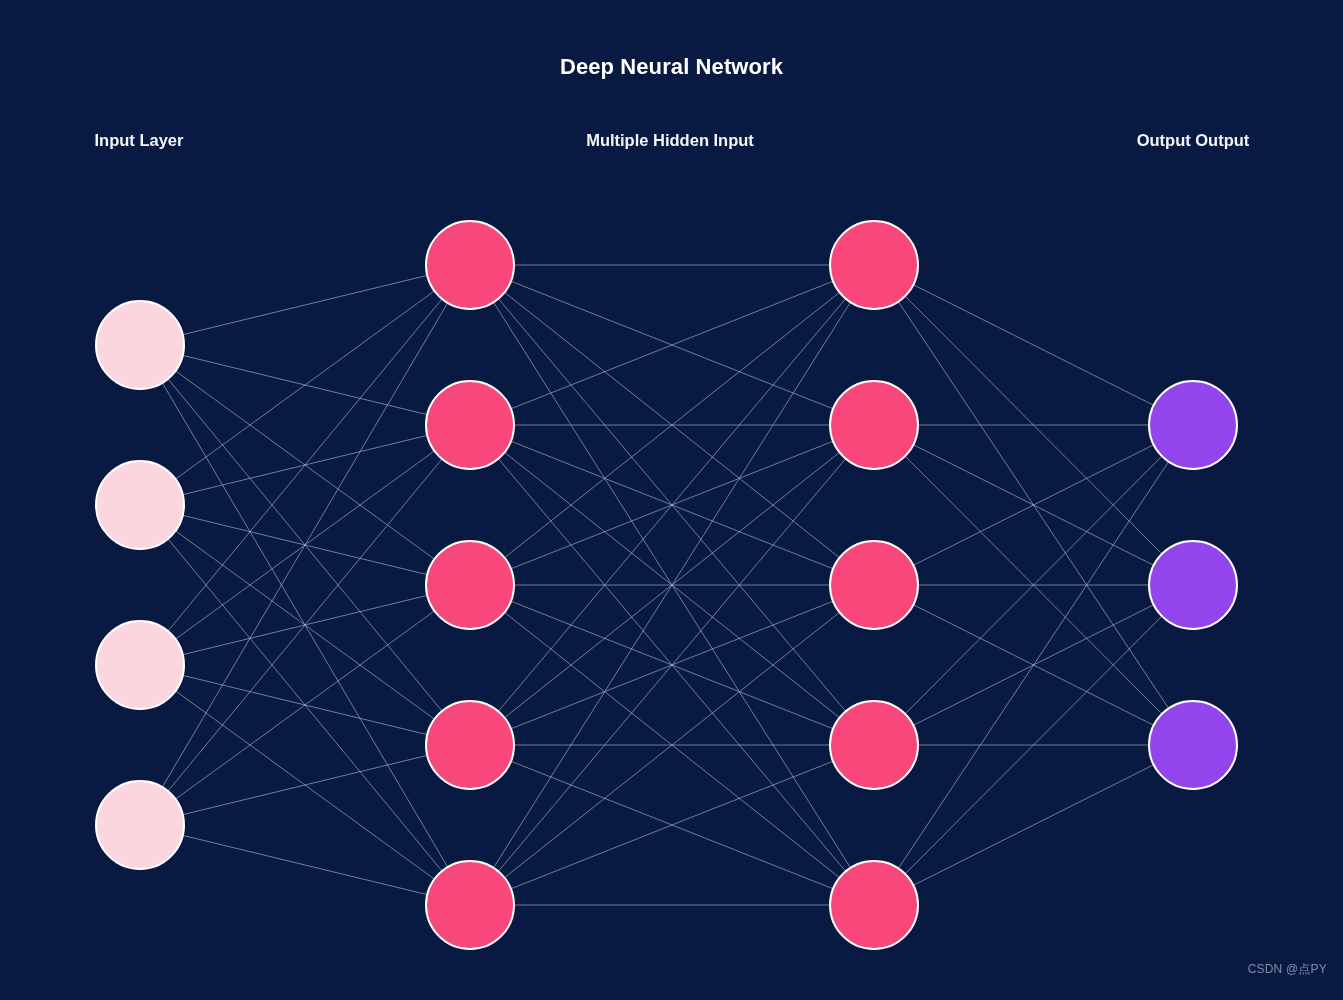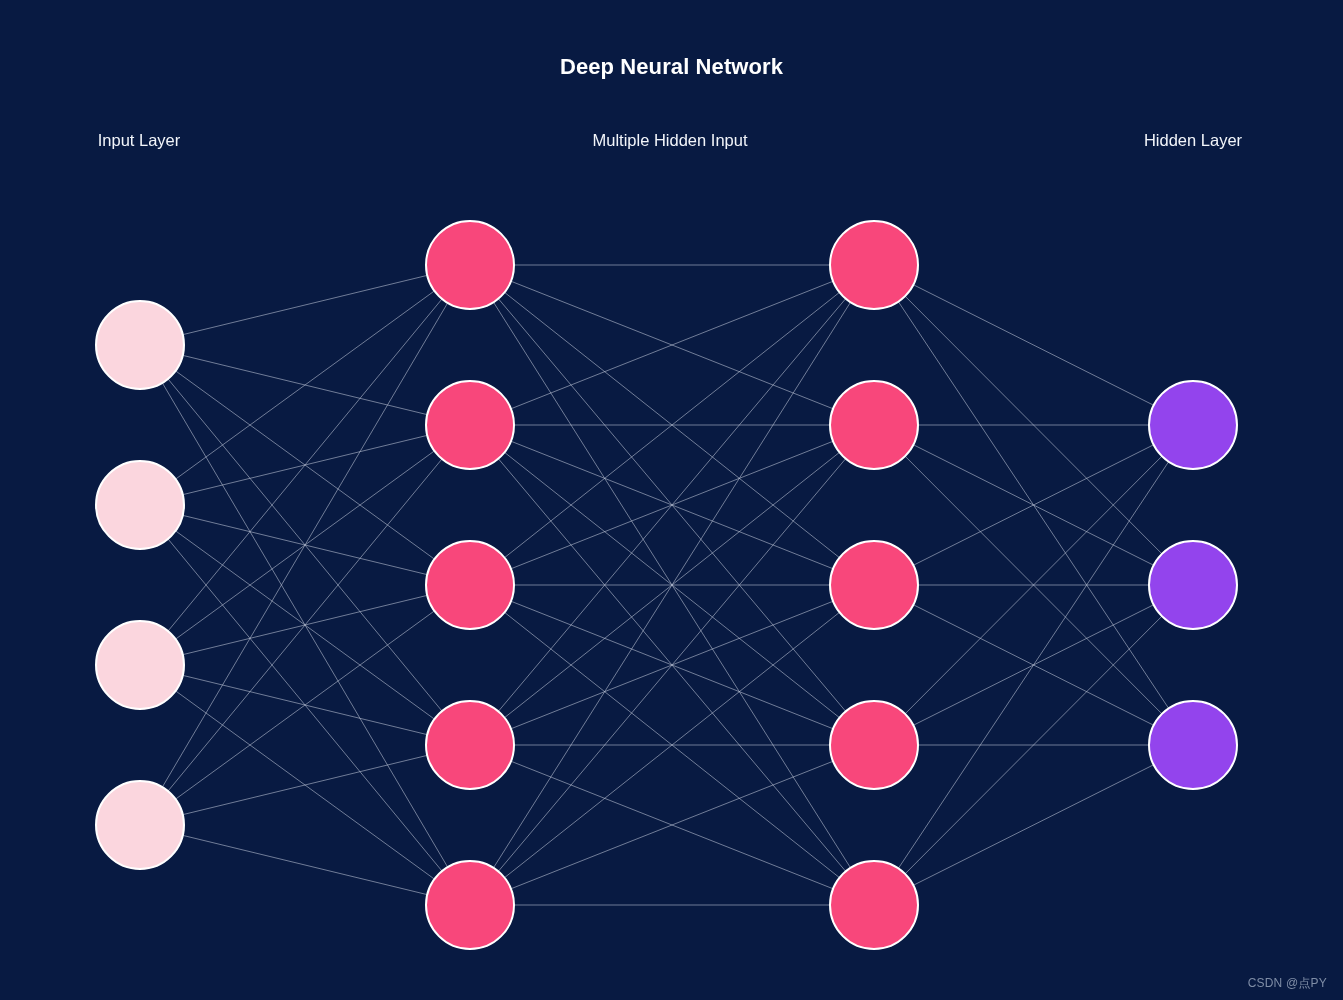--- a/index.html
+++ b/index.html
@@ -30,37 +30,37 @@
     color: #ffffff;
     font-size: 22px;
     font-weight: bold;
     letter-spacing: 0.1px;
   }
   .layer-label {
     position: absolute;
     top: 131px;
     color: #f2f5fa;
     font-size: 16.5px;
-    font-weight: normal;
+    font-weight: bold;
     white-space: nowrap;
     text-align: center;
     transform: translateX(-50%);
   }
   #network-svg {
     position: absolute;
     left: 0;
     top: 0;
     width: 1343px;
     height: 1000px;
     display: block;
   }
   #watermark {
     position: absolute;
     right: 16px;
-    bottom: 8px;
+    bottom: 22px;
     color: #7f8da6;
     font-size: 12px;
     letter-spacing: 0.2px;
     white-space: nowrap;
   }
 </style>
 </head>
 <body>
 
 <div id="stage">
@@ -146,17 +146,17 @@
         <circle cx="1193" cy="425" r="44" fill="#9344ed" stroke="#ffffff" stroke-width="2"></circle>
         <circle cx="1193" cy="585" r="44" fill="#9344ed" stroke="#ffffff" stroke-width="2"></circle>
         <circle cx="1193" cy="745" r="44" fill="#9344ed" stroke="#ffffff" stroke-width="2"></circle>
       </g>
   </svg>
 
   <div id="diagram-title">Deep Neural Network</div>
 
   <div class="layer-label" id="label-input" style="left: 139px;">Input Layer</div>
   <div class="layer-label" id="label-hidden" style="left: 670px;">Multiple Hidden Input</div>
-  <div class="layer-label" id="label-output" style="left: 1193px;">Hidden Layer</div>
+  <div class="layer-label" id="label-output" style="left: 1193px;">Output Output</div>
 
   <div id="watermark">CSDN @点PY</div>
 
 </div>
 
 </body></html>

